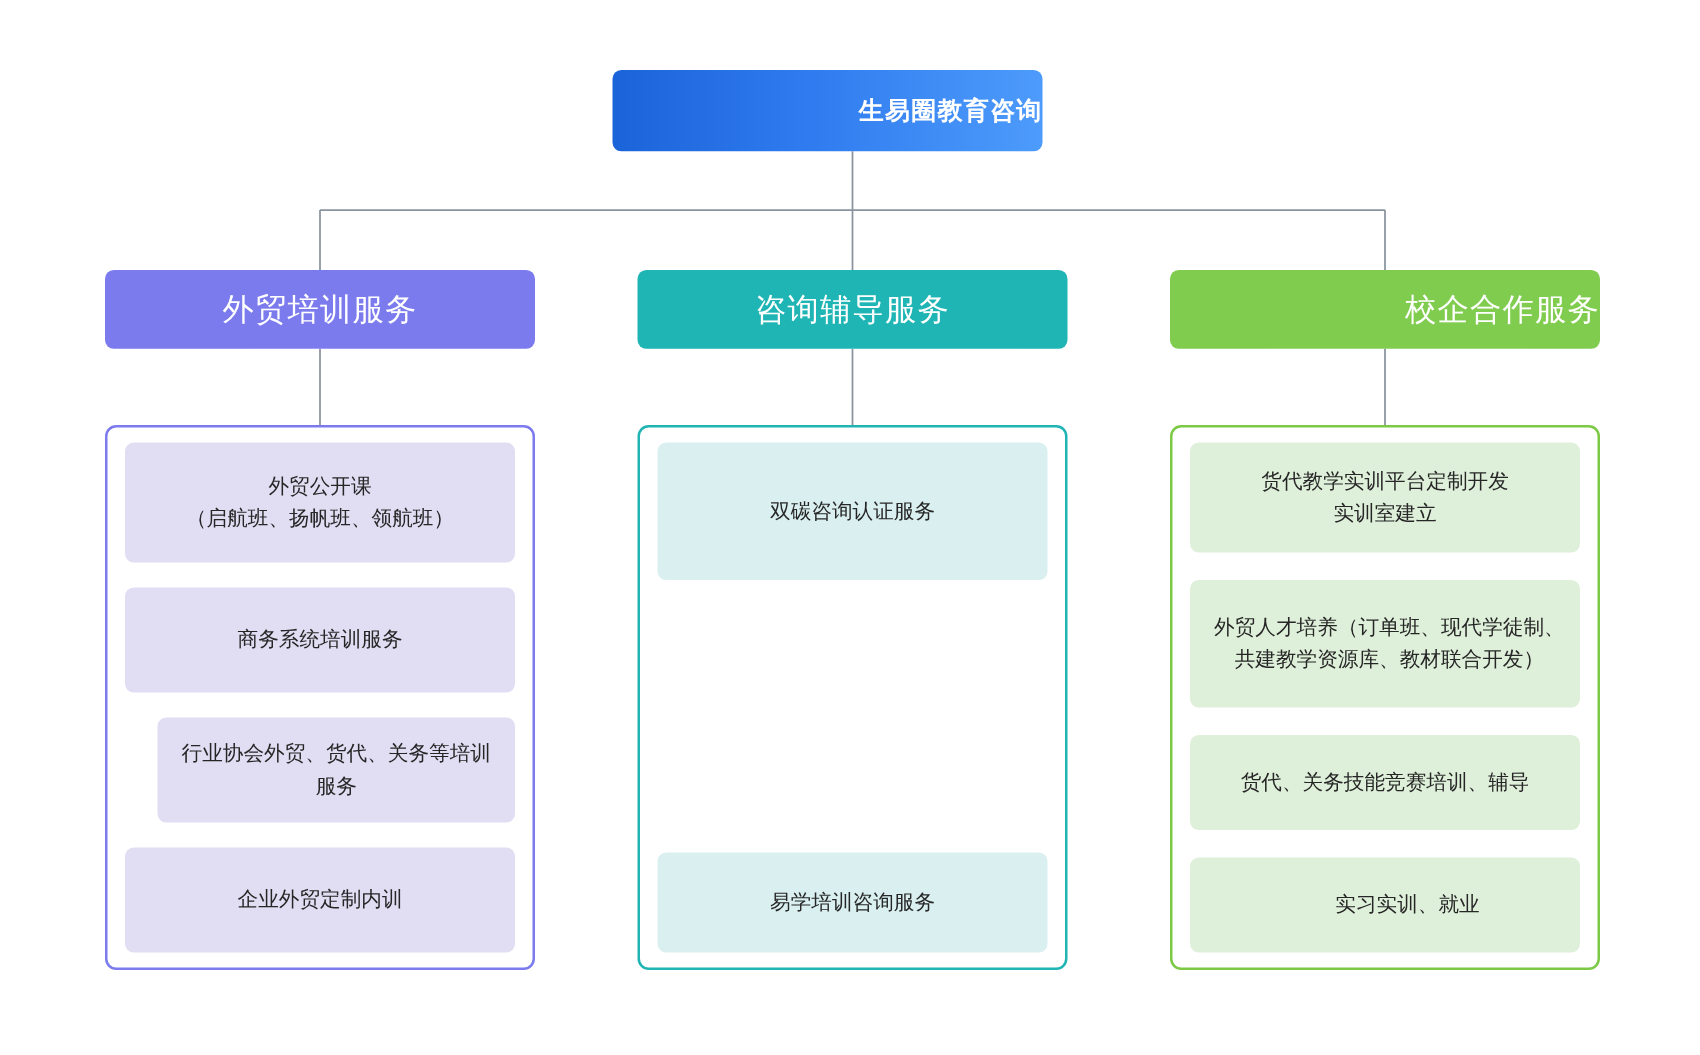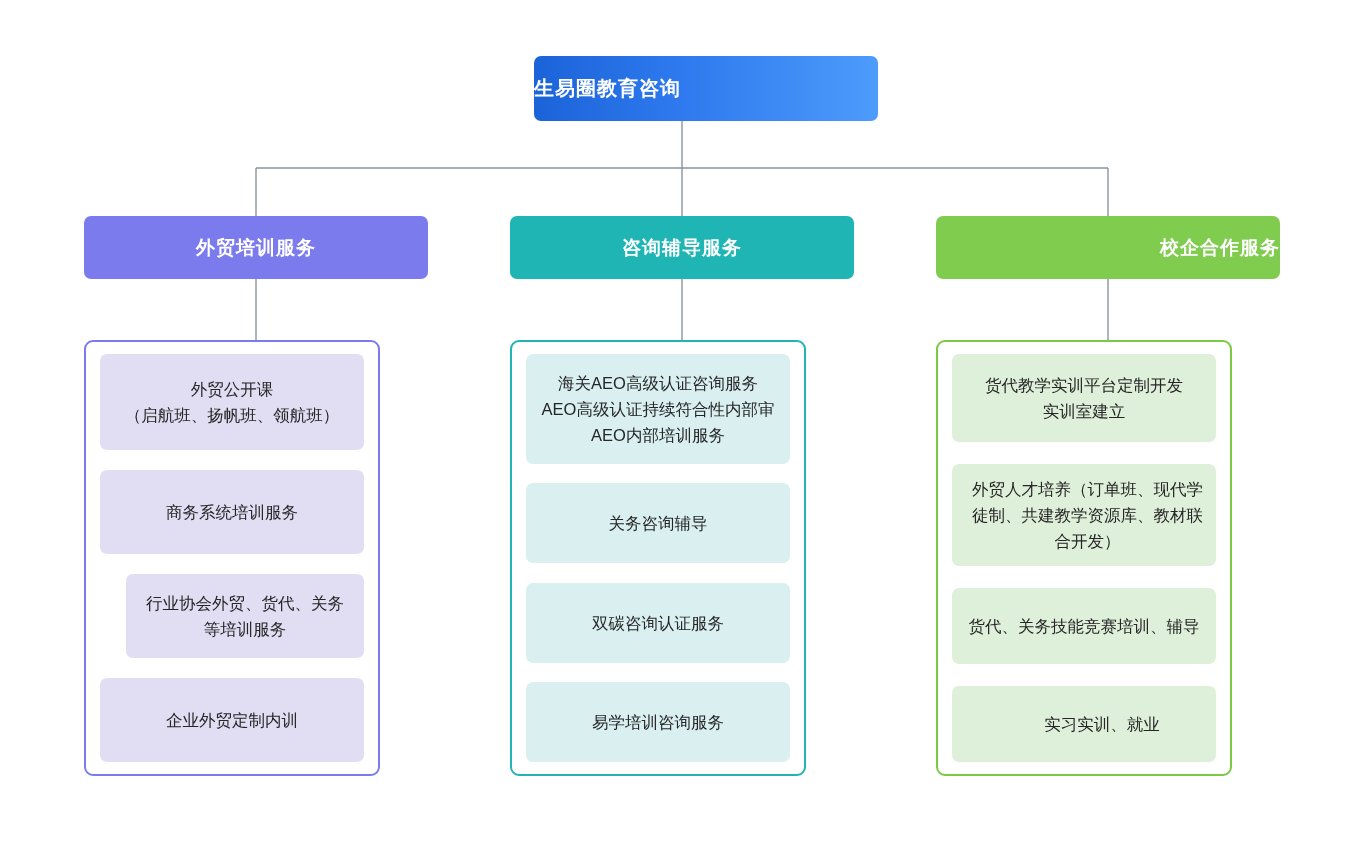--- a/index.html
+++ b/index.html
@@ -27,29 +27,29 @@
     position: absolute;
     left: 0; top: 0;
     width: 1360px;
     height: 844px;
     pointer-events: none;
   }
 
   
   .root-node {
     position: absolute;
-    left: 534px;
+    left: 490px;
     top: 56px;
     width: 344px;
     height: 65px;
     border-radius: 7px;
     background: linear-gradient(90deg, #1b63d8 0%, #2f7bef 45%, #4d9bfb 100%);
     display: flex;
     align-items: center;
-    justify-content: flex-start;
+    justify-content: flex-end;
     box-sizing: border-box;
   }
   .root-node .node-title {
     color: #ffffff;
     font-size: 20px;
     font-weight: bold;
     letter-spacing: 1px;
   }
 
   
@@ -66,30 +66,30 @@
     width: 344px;
     height: 63px;
     border-radius: 7px;
     display: flex;
     align-items: center;
     justify-content: center;
     box-sizing: border-box;
   }
   .col-header .header-title {
     color: #ffffff;
-    font-size: 19px;
-    font-weight: bold;
+    font-size: 25px;
+    font-weight: normal;
     letter-spacing: 1px;
   }
 
   .col-panel {
     position: absolute;
     top: 124px;          
     left: 0;
-    width: 296px;
+    width: 344px;
     height: 436px;       
     border-radius: 9px;
     border: 2px solid #cccccc;
     background: #ffffff;
     box-sizing: border-box;
     padding: 12px 14px;
     display: flex;
     flex-direction: column;
     justify-content: space-between;
   }
@@ -172,24 +172,20 @@
       <div class="item-box">行业协会外贸、货代、关务等培训服务</div>
       <div class="item-box">企业外贸定制内训</div>
     </div>
   </div>
 
   <div class="column col-1 theme-teal">
     <div class="col-header">
       <span class="header-title">咨询辅导服务</span>
     </div>
     <div class="col-panel">
-      <div class="item-box">海关AEO高级认证咨询服务
-AEO高级认证持续符合性内部审
-AEO内部培训服务</div>
-      <div class="item-box">关务咨询辅导</div>
       <div class="item-box">双碳咨询认证服务</div>
       <div class="item-box">易学培训咨询服务</div>
     </div>
   </div>
 
   <div class="column col-2 theme-green">
     <div class="col-header">
       <span class="header-title">校企合作服务</span>
     </div>
     <div class="col-panel">

